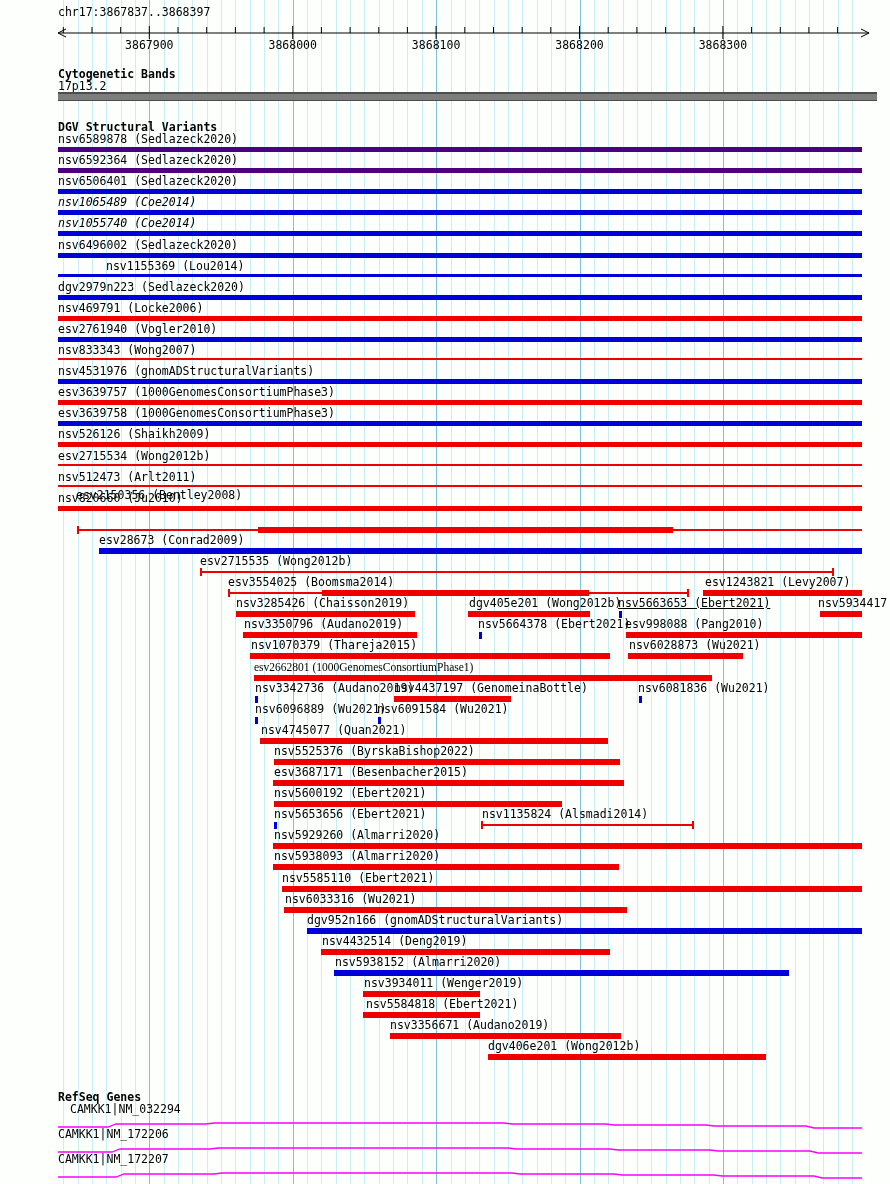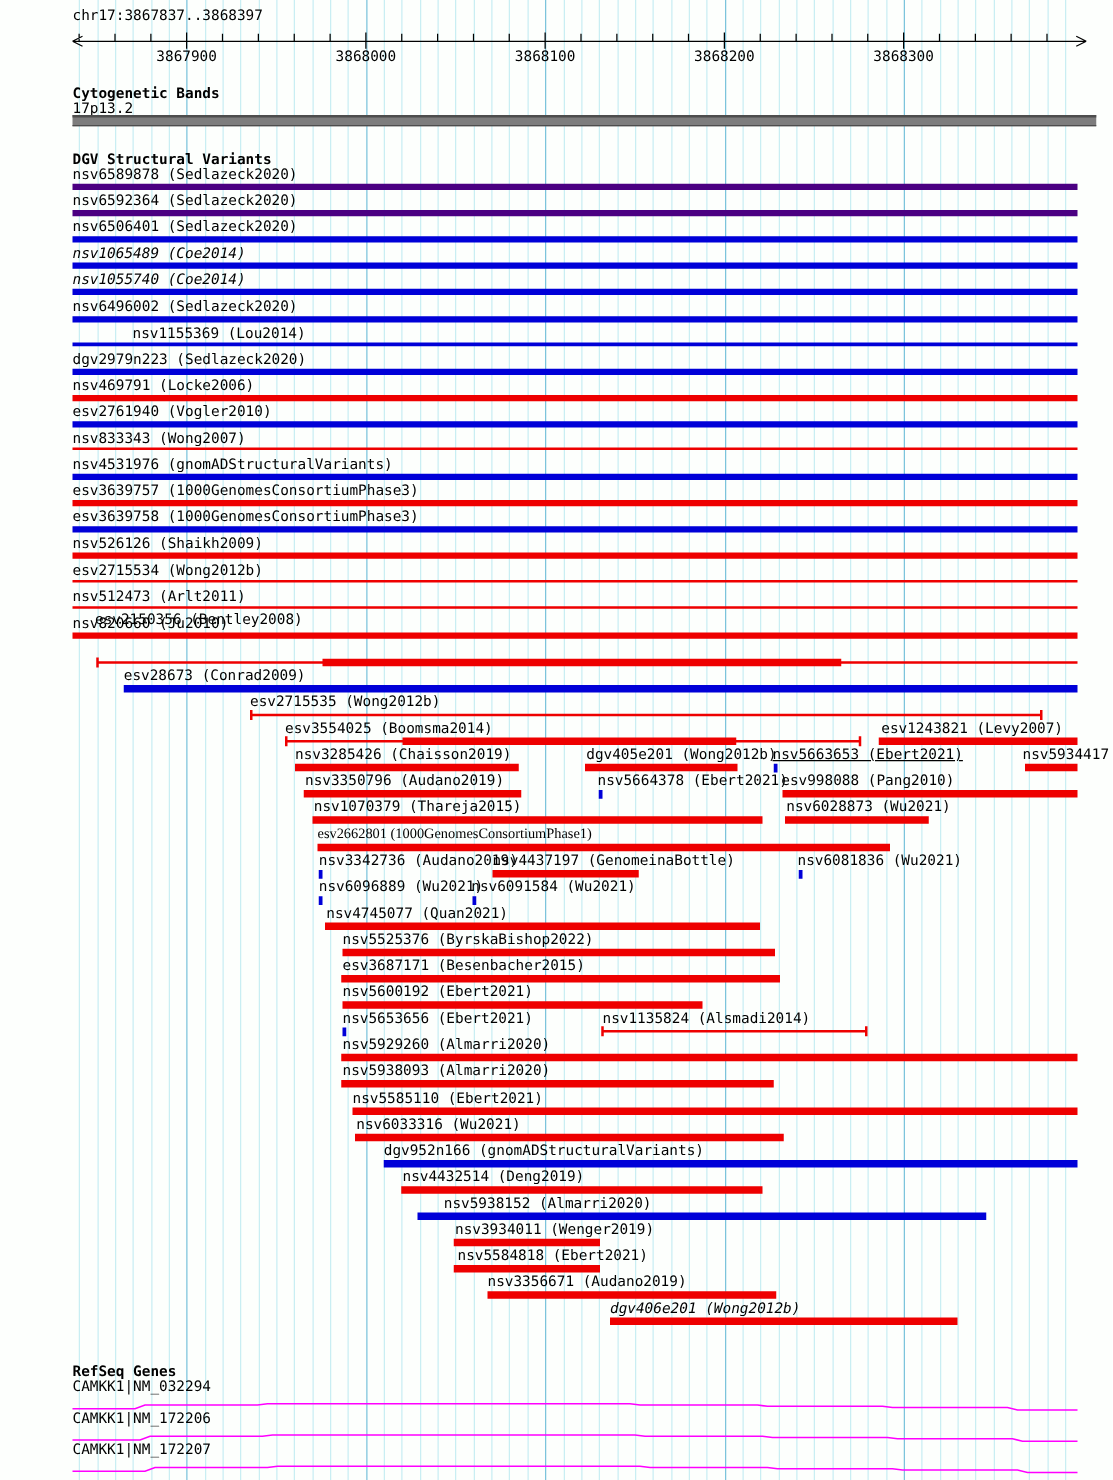--- a/index.html
+++ b/index.html
@@ -199,35 +199,35 @@
       <div class="txt" style="left: 274px; top: 851px;">nsv5938093 (Almarri2020)</div>
       <div class="bar" style="left: 273px; top: 864px; width: 346px; height: 6px; background: rgb(238, 0, 0);"></div>
       <div class="txt" style="left: 282px; top: 873px;">nsv5585110 (Ebert2021)</div>
       <div class="bar" style="left: 282px; top: 886px; width: 580px; height: 6px; background: rgb(238, 0, 0);"></div>
       <div class="txt" style="left: 285px; top: 894px;">nsv6033316 (Wu2021)</div>
       <div class="bar" style="left: 284px; top: 907px; width: 343px; height: 6px; background: rgb(238, 0, 0);"></div>
       <div class="txt" style="left: 307px; top: 915px;">dgv952n166 (gnomADStructuralVariants)</div>
       <div class="bar" style="left: 307px; top: 928px; width: 555px; height: 6px; background: rgb(0, 0, 216);"></div>
       <div class="txt" style="left: 322px; top: 936px;">nsv4432514 (Deng2019)</div>
       <div class="bar" style="left: 321px; top: 949px; width: 289px; height: 6px; background: rgb(238, 0, 0);"></div>
-      <div class="txt" style="left: 355px; top: 957px; text-align: center;">nsv5938152 (Almarri2020)</div>
+      <div class="txt" style="left: 335px; top: 957px; text-align: center;">nsv5938152 (Almarri2020)</div>
       <div class="bar" style="left: 334px; top: 970px; width: 455px; height: 6px; background: rgb(0, 0, 216);"></div>
       <div class="txt" style="left: 364px; top: 978px;">nsv3934011 (Wenger2019)</div>
       <div class="bar" style="left: 363px; top: 991px; width: 117px; height: 6px; background: rgb(238, 0, 0);"></div>
       <div class="txt" style="left: 366px; top: 999px;">nsv5584818 (Ebert2021)</div>
       <div class="bar" style="left: 363px; top: 1012px; width: 117px; height: 6px; background: rgb(238, 0, 0);"></div>
       <div class="txt" style="left: 390px; top: 1020px;">nsv3356671 (Audano2019)</div>
       <div class="bar" style="left: 390px; top: 1033px; width: 231px; height: 6px; background: rgb(238, 0, 0);"></div>
-      <div class="txt" style="left: 488px; top: 1041px; font-style: italic;">dgv406e201 (Wong2012b)</div>
+      <div class="txt" style="left: 488px; top: 1041px;">dgv406e201 (Wong2012b)</div>
       <div class="bar" style="left: 488px; top: 1054px; width: 278px; height: 6px; background: rgb(238, 0, 0);"></div>
     </div>
 
   <div class="txt bold" style="left:58px;top:1092px;">RefSeq Genes</div>
   <div id="genes">
-      <div class="txt" style="left: 58px; top: 1104px;">CAMKK1|NM_032294</div>
+      <div class="txt" style="left: 70px; top: 1104px;">CAMKK1|NM_032294</div>
       <svg width="890" height="12" class="gene-svg" style="top: 1119px;">
         <polyline points="58,8 108,8 116,5 206,5 214,4 504,4 512,5 606,5 614,6 706,6 714,7 806,7 814,9 862,9" fill="none" stroke="#ff00ff" stroke-width="1.3"></polyline>
       </svg>
       <div class="txt" style="left: 58px; top: 1129px;">CAMKK1|NM_172206</div>
       <svg width="890" height="12" class="gene-svg" style="top: 1144px;">
         <polyline points="58,8 112,8 120,5 210,5 218,4 508,4 516,5 610,5 618,6 710,6 718,7 810,7 818,9 862,9" fill="none" stroke="#ff00ff" stroke-width="1.3"></polyline>
       </svg>
       <div class="txt" style="left: 58px; top: 1154px;">CAMKK1|NM_172207</div>
       <svg width="890" height="12" class="gene-svg" style="top: 1169px;">
         <polyline points="58,8 116,8 124,5 214,5 222,4 512,4 520,5 614,5 622,6 714,6 722,7 814,7 822,9 862,9" fill="none" stroke="#ff00ff" stroke-width="1.3"></polyline>

